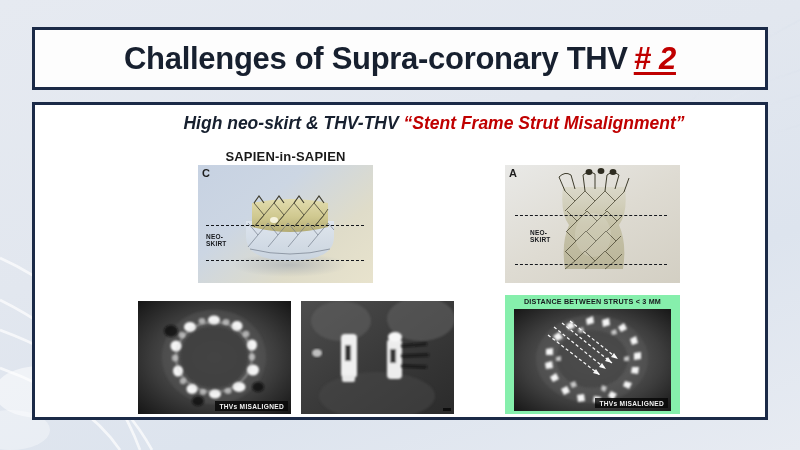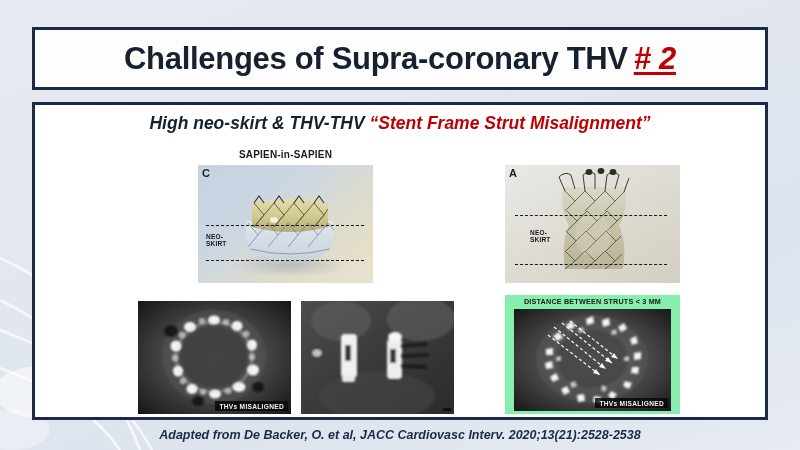--- a/index.html
+++ b/index.html
@@ -74,28 +74,29 @@
     position: absolute;
     top: 8px;
     left: 0;
     width: 100%;
     text-align: center;
     font-size: 17.5px;
     font-style: italic;
     font-weight: bold;
     color: #17202f;
     white-space: nowrap;
+    padding-left: 34px;
   }
   #subtitle .red {
     color: #c00000;
   }
 
   .panel-caption {
     position: absolute;
-    font-size: 10px;
+    font-size: 13px;
     font-weight: bold;
     color: #1a1a1a;
     letter-spacing: 0.2px;
     text-align: center;
     white-space: nowrap;
   }
 
   
   .photo {
     position: absolute;
@@ -508,15 +509,14 @@
             <path d="M86,66 l-7,-2 l3,-4 z"></path>
             <path d="M104,50 l-7,-2 l3,-4 z"></path>
           </g>
         </svg>
         <div class="ct-badge">THVs MISALIGNED</div>
       </div>
     </div>
 
   </div>
 
-  <div id="citation">Adapted from De Backer, O. et al, JACC Cardiovasc Interv. 2020;13(21):2528-2538</div>
 
 </div>
 
 </body></html>

